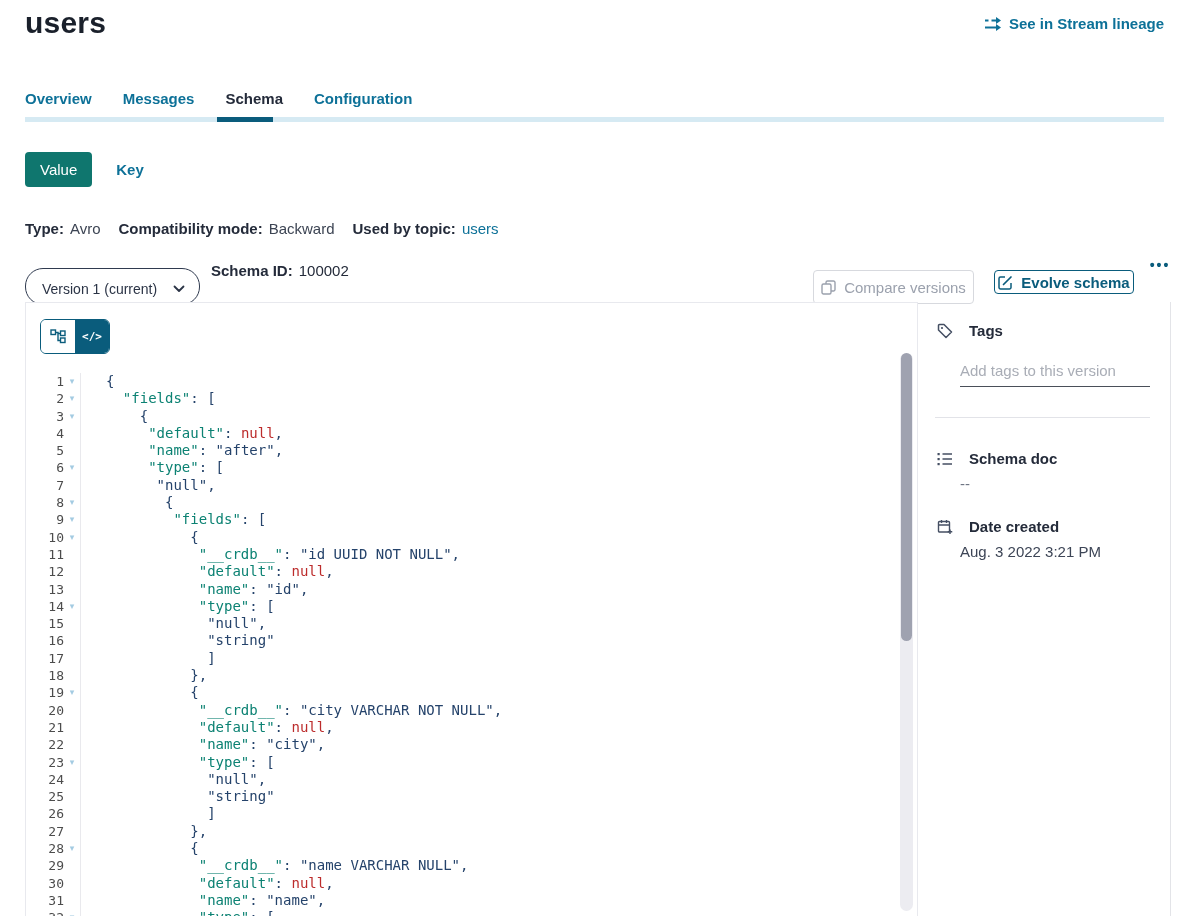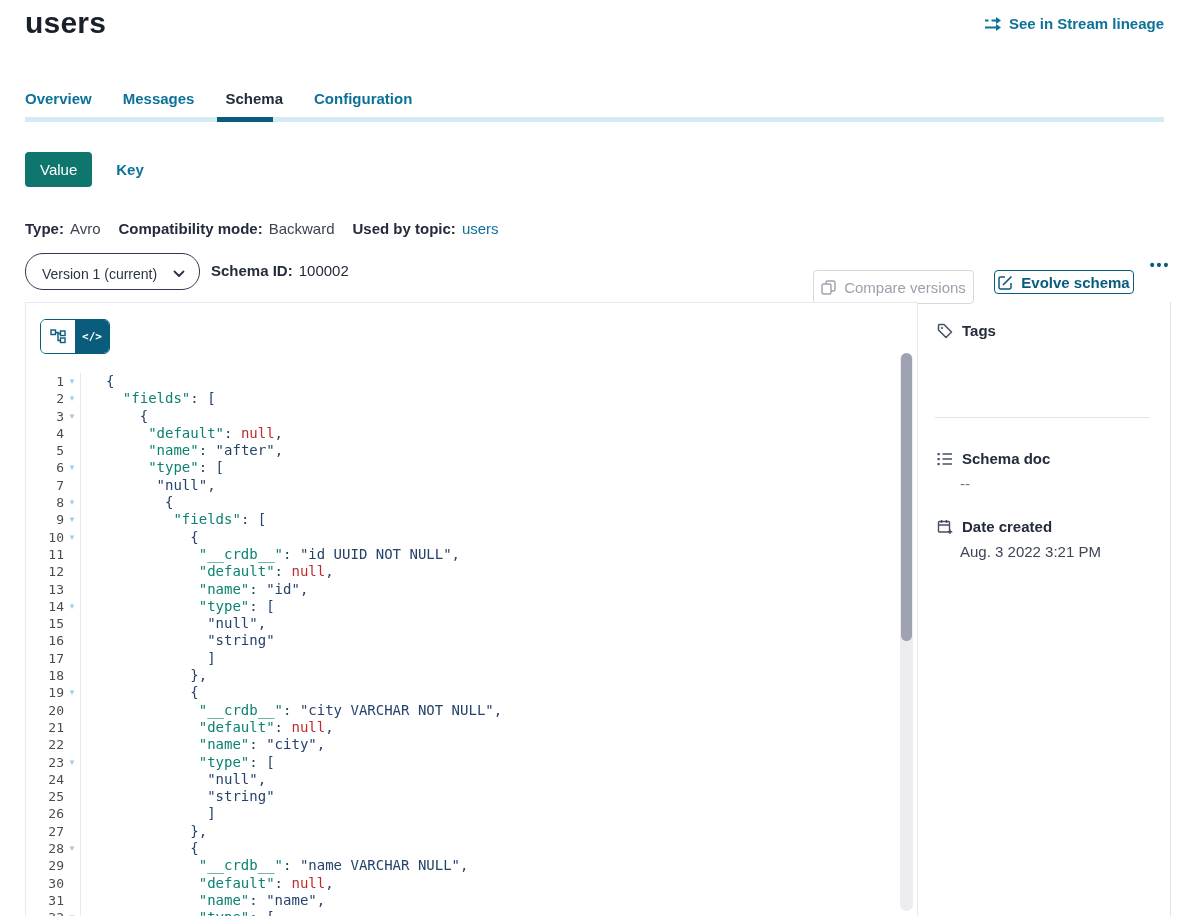--- a/index.html
+++ b/index.html
@@ -32,21 +32,21 @@
   .vk-key { color:#0d7198; font-weight:600; cursor:pointer; background:none; border:none; font-size:15px; font-family:inherit; }
 
   
   .meta { left:25px; top:220px; display:flex; gap:18px; font-size:15px; align-items:baseline; }
   .meta .pair { display:flex; gap:6px; }
   .meta .lbl { font-weight:700; color:#242b3a; }
   .meta .val { color:#3c4453; }
   .meta .link { color:#0d7198; cursor:pointer; }
 
   
-  .version-select { left:25px; top:253px; width:175px; height:37px; border:1px solid #2f3a4f; border-radius:18px;
+  .version-select { left:25px; top:268px; width:175px; height:37px; border:1px solid #2f3a4f; border-radius:18px;
     display:flex; align-items:center; justify-content:space-between; padding:4px 14px 0 16px;
     font-size:14px; color:#2b3446; cursor:pointer; background:#fff; }
   .schema-id { left:211px; top:262px; display:flex; gap:6px; font-size:15px; }
   .schema-id .lbl { font-weight:700; }
   .btn { display:flex; align-items:center; justify-content:center; gap:8px; border-radius:4px;
     font-size:15px; font-family:inherit; background:#fff; cursor:pointer;margin-top:16px; }
   .btn-compare { left:813px; top:254px; width:161px; height:34px; border:1px solid #d7d9de; color:#9ba1ad; }
   .btn-evolve { left:994px; top:254px; width:140px; height:24px; border:1px solid #0a5c7c; color:#0a5c7c; font-weight:700; }
   .more-btn { left:1144px; top:251px; width:32px; height:28px; background:none; border:none; color:#0a5c7c;
     font-size:14px; font-weight:700; letter-spacing:2px; cursor:pointer; }
@@ -66,21 +66,21 @@
   .tk-key { color:#0c8273; }
   .tk-str { color:#25436b; }
   .tk-punc { color:#25436b; }
   .tk-null { color:#bc2c2c; }
 
   .scrollbar { position:absolute; right:4px; top:50px; width:13px; height:558px; background:#ececf1; border-radius:7px; }
   .scroll-thumb { position:absolute; left:1px; top:0; width:11px; height:288px; background:#9fa2b0; border-radius:6px; }
 
   
   .sidebar { left:918px; top:302px; width:252px; height:614px; }
-  .side-head { position:absolute; left:19px; display:flex; align-items:center; gap:9px; font-size:15px; font-weight:700; color:#242b3a; }
+  .side-head { position:absolute; left:19px; display:flex; align-items:center; gap:16px; font-size:15px; font-weight:700; color:#242b3a; }
   .tags-head { top:20px; }
   .tags-input { position:absolute; left:42px; top:56px; width:190px; border:none; border-bottom:1px solid #4a4f59;
     font-size:15px; font-family:inherit; color:#3c4453; padding:4px 0 7px 0; background:transparent; outline:none; }
   .tags-input::placeholder { color:#a9adb6; }
   .side-divider { position:absolute; left:17px; top:115px; width:215px; height:1px; background:#e2e3e8; }
   .doc-head { top:148px; }
   .doc-value { position:absolute; left:42px; top:173px; font-size:15px; color:#6f7684; }
   .date-head { top:216px; }
   .date-value { position:absolute; left:42px; top:241px; font-size:15px; color:#3d4556; }
   .right-divider { left:1170px; top:302px; width:1px; height:614px; background:#e3e4e8; }
@@ -218,20 +218,21 @@
 </div>
 
 <aside class="abs sidebar">
   <div class="side-head tags-head">
     <svg width="16" height="16" viewBox="0 0 16 16">
       <path d="M1.5 2.5 A1 1 0 0 1 2.5 1.5 H7 L14.5 9 L9 14.5 L1.5 7 Z" stroke="#454f63" stroke-width="1.5" fill="none" stroke-linejoin="round"></path>
       <circle cx="5" cy="5" r="1.1" fill="#454f63"></circle>
     </svg>
     <span>Tags</span>
   </div>
+  <input class="tags-input" type="text" placeholder="Add tags to this version" style="">
   <div class="side-divider"></div>
 
   <div class="side-head doc-head">
     <svg width="16" height="14" viewBox="0 0 16 14">
       <g stroke="#454f63" stroke-width="1.6" fill="none">
         <path d="M5.5 2 H15 M5.5 7 H15 M5.5 12 H15"></path>
       </g>
       <rect x="0.5" y="1" width="2.2" height="2.2" fill="#454f63"></rect>
       <rect x="0.5" y="6" width="2.2" height="2.2" fill="#454f63"></rect>
       <rect x="0.5" y="11" width="2.2" height="2.2" fill="#454f63"></rect>

